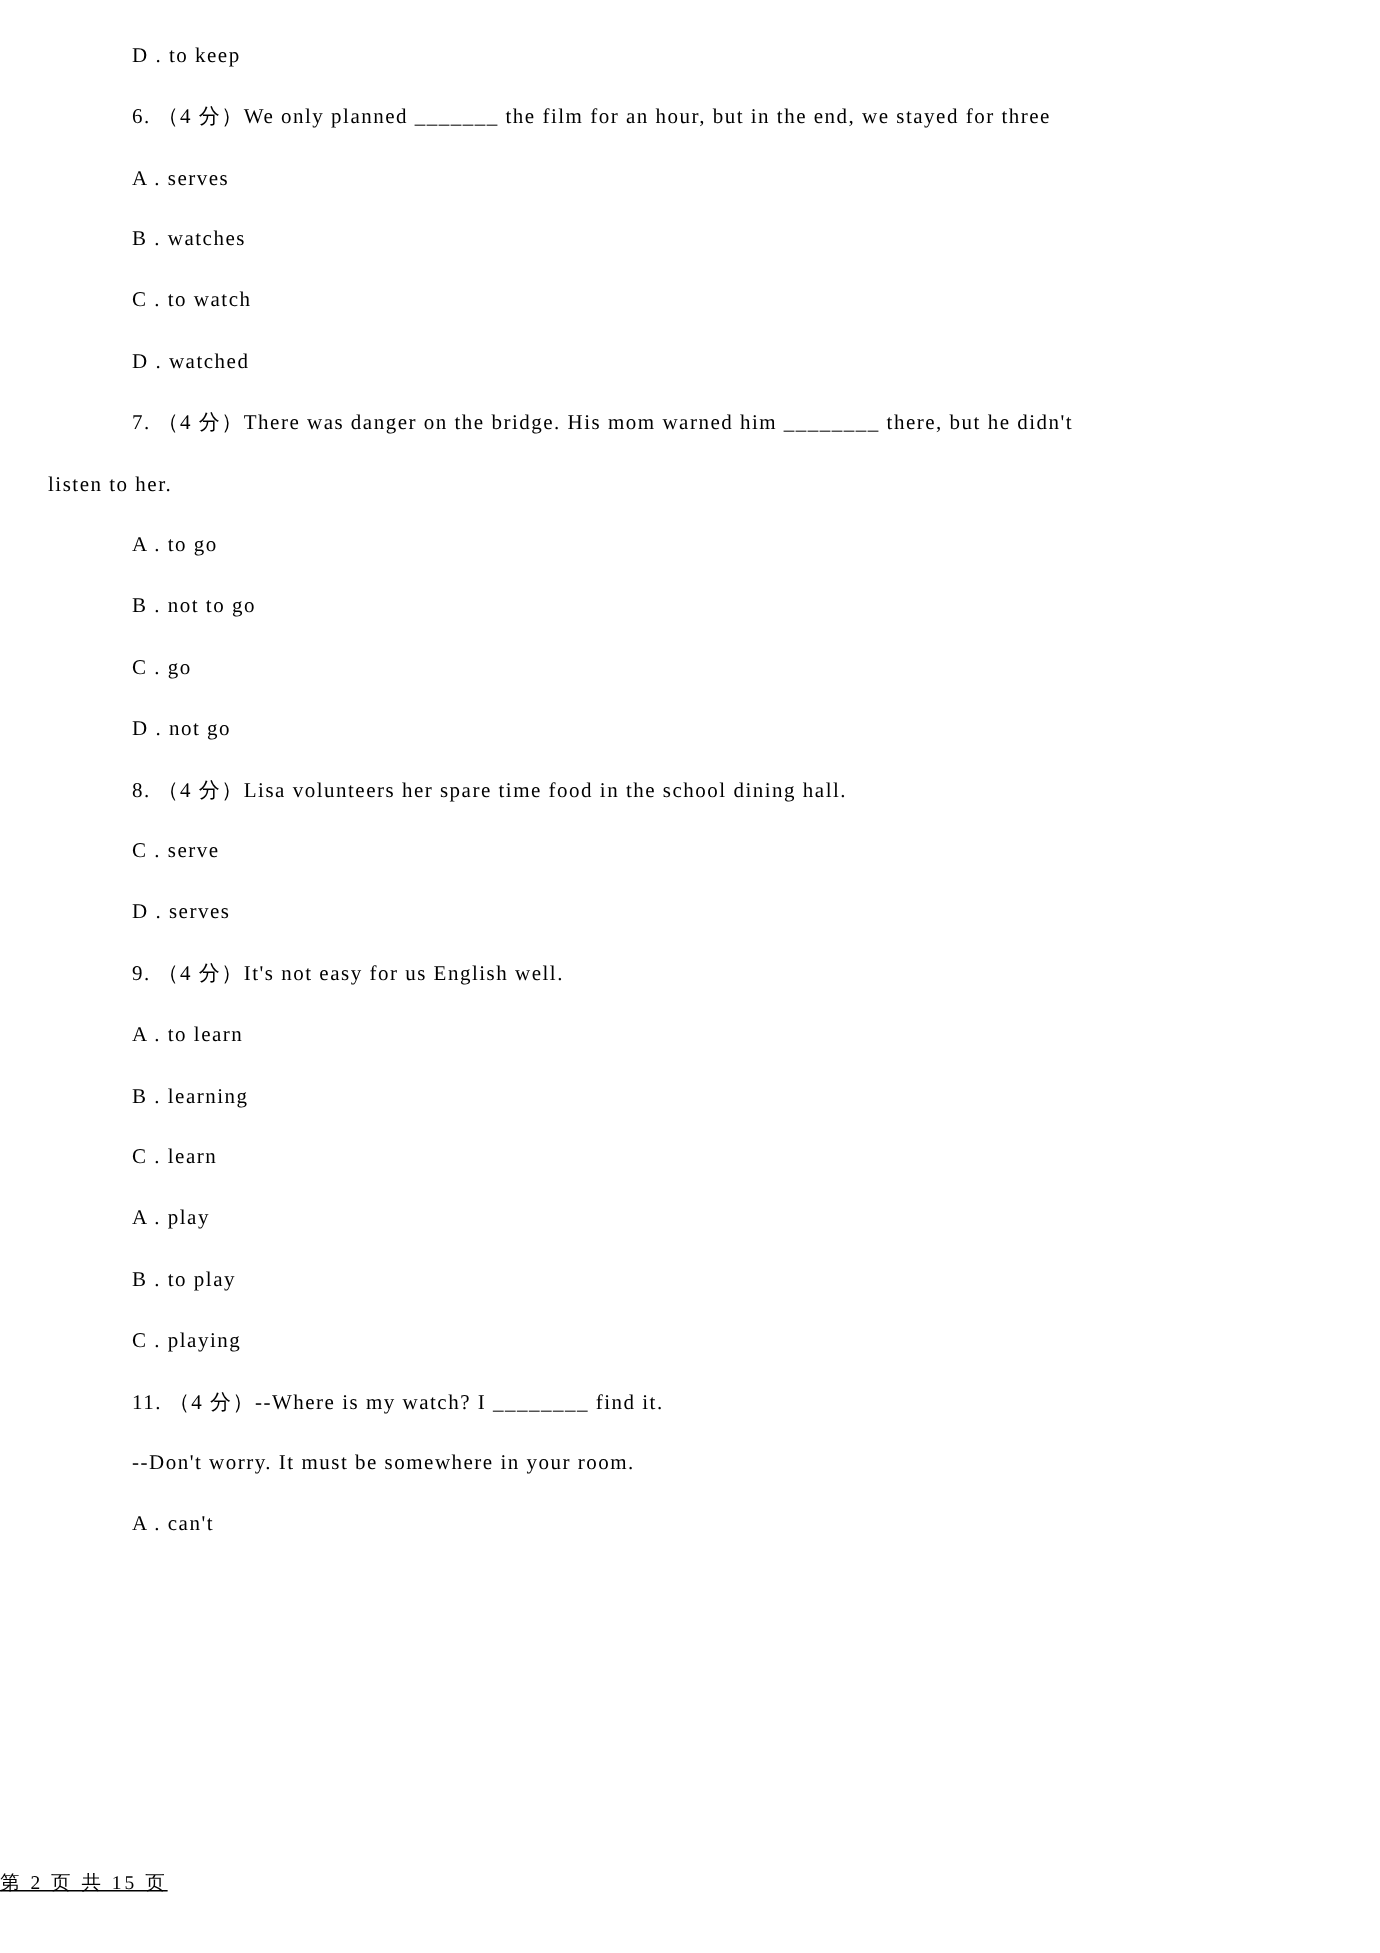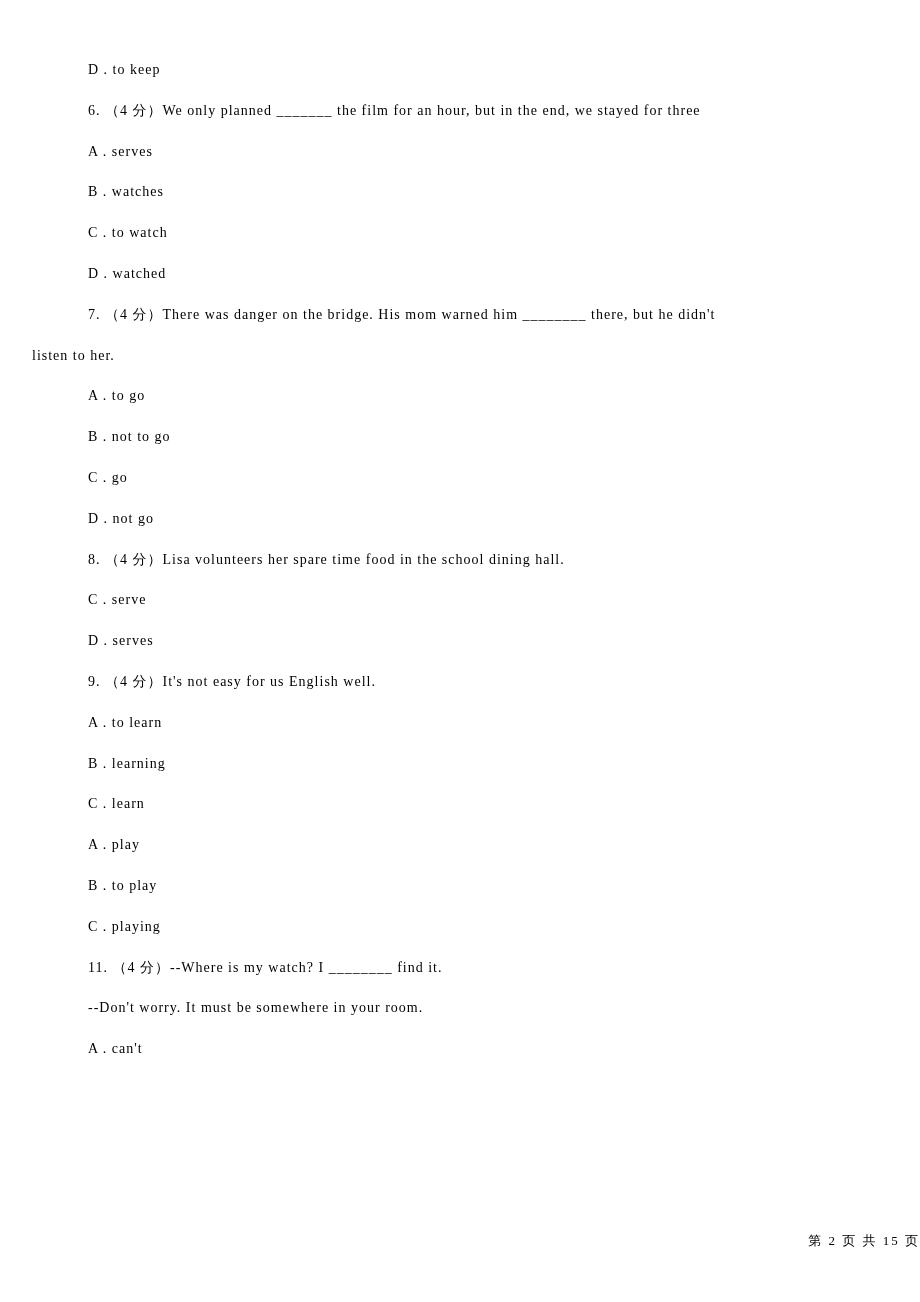--- a/index.html
+++ b/index.html
@@ -8,21 +8,21 @@
     background: #ffffff;
     font-family: "SimSun", "宋体", serif;
     font-size: 14px;
     color: #000000;
     width: 920px;
     min-height: 1302px;
     position: relative;
     box-sizing: border-box;
   }
   .page {
-    padding: 55px 30px 40px 30px;
+    padding: 23px 30px 40px 30px;
     line-height: 2.2;
   }
   .option-line {
     padding-left: 58px;
     margin-bottom: 10px;
     letter-spacing: 1px;
   }
   .question-line {
     padding-left: 58px;
     text-indent: 0;
@@ -30,25 +30,26 @@
     letter-spacing: 1px;
   }
   .question-cont {
     padding-left: 0;
     margin-left: 2px;
     margin-bottom: 10px;
     letter-spacing: 1px;
   }
   .footer {
     position: absolute;
-    bottom: 52px;
+    bottom: 38px;
     width: 100%;
-    text-align: right;
+    text-align: left;
     font-size: 13px;
     letter-spacing: 2px;
+    text-decoration: underline;
   }
   .continuation-line{
     padding-left: 58px;
     margin-bottom: 10px;
     letter-spacing: 1px;
   }
 </style>
 </head>
 <body>
 

